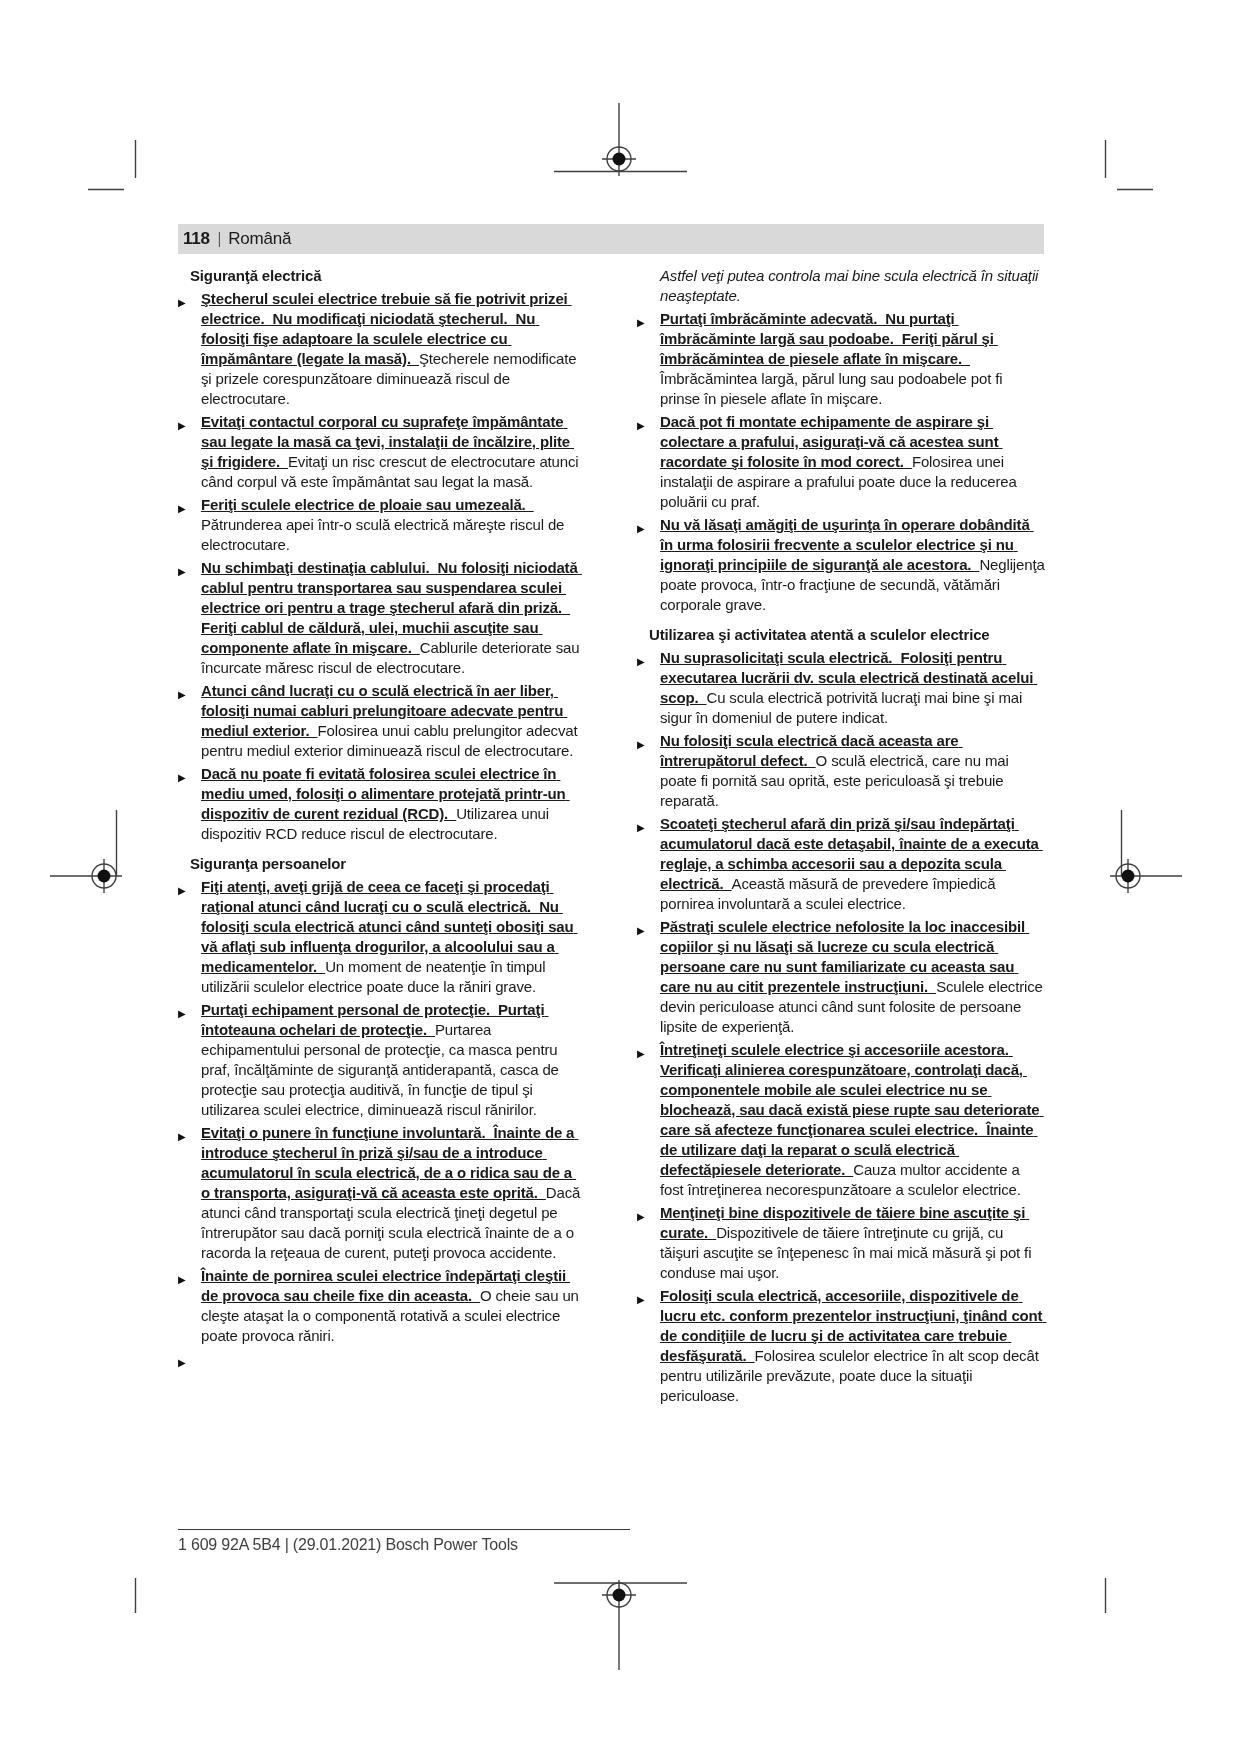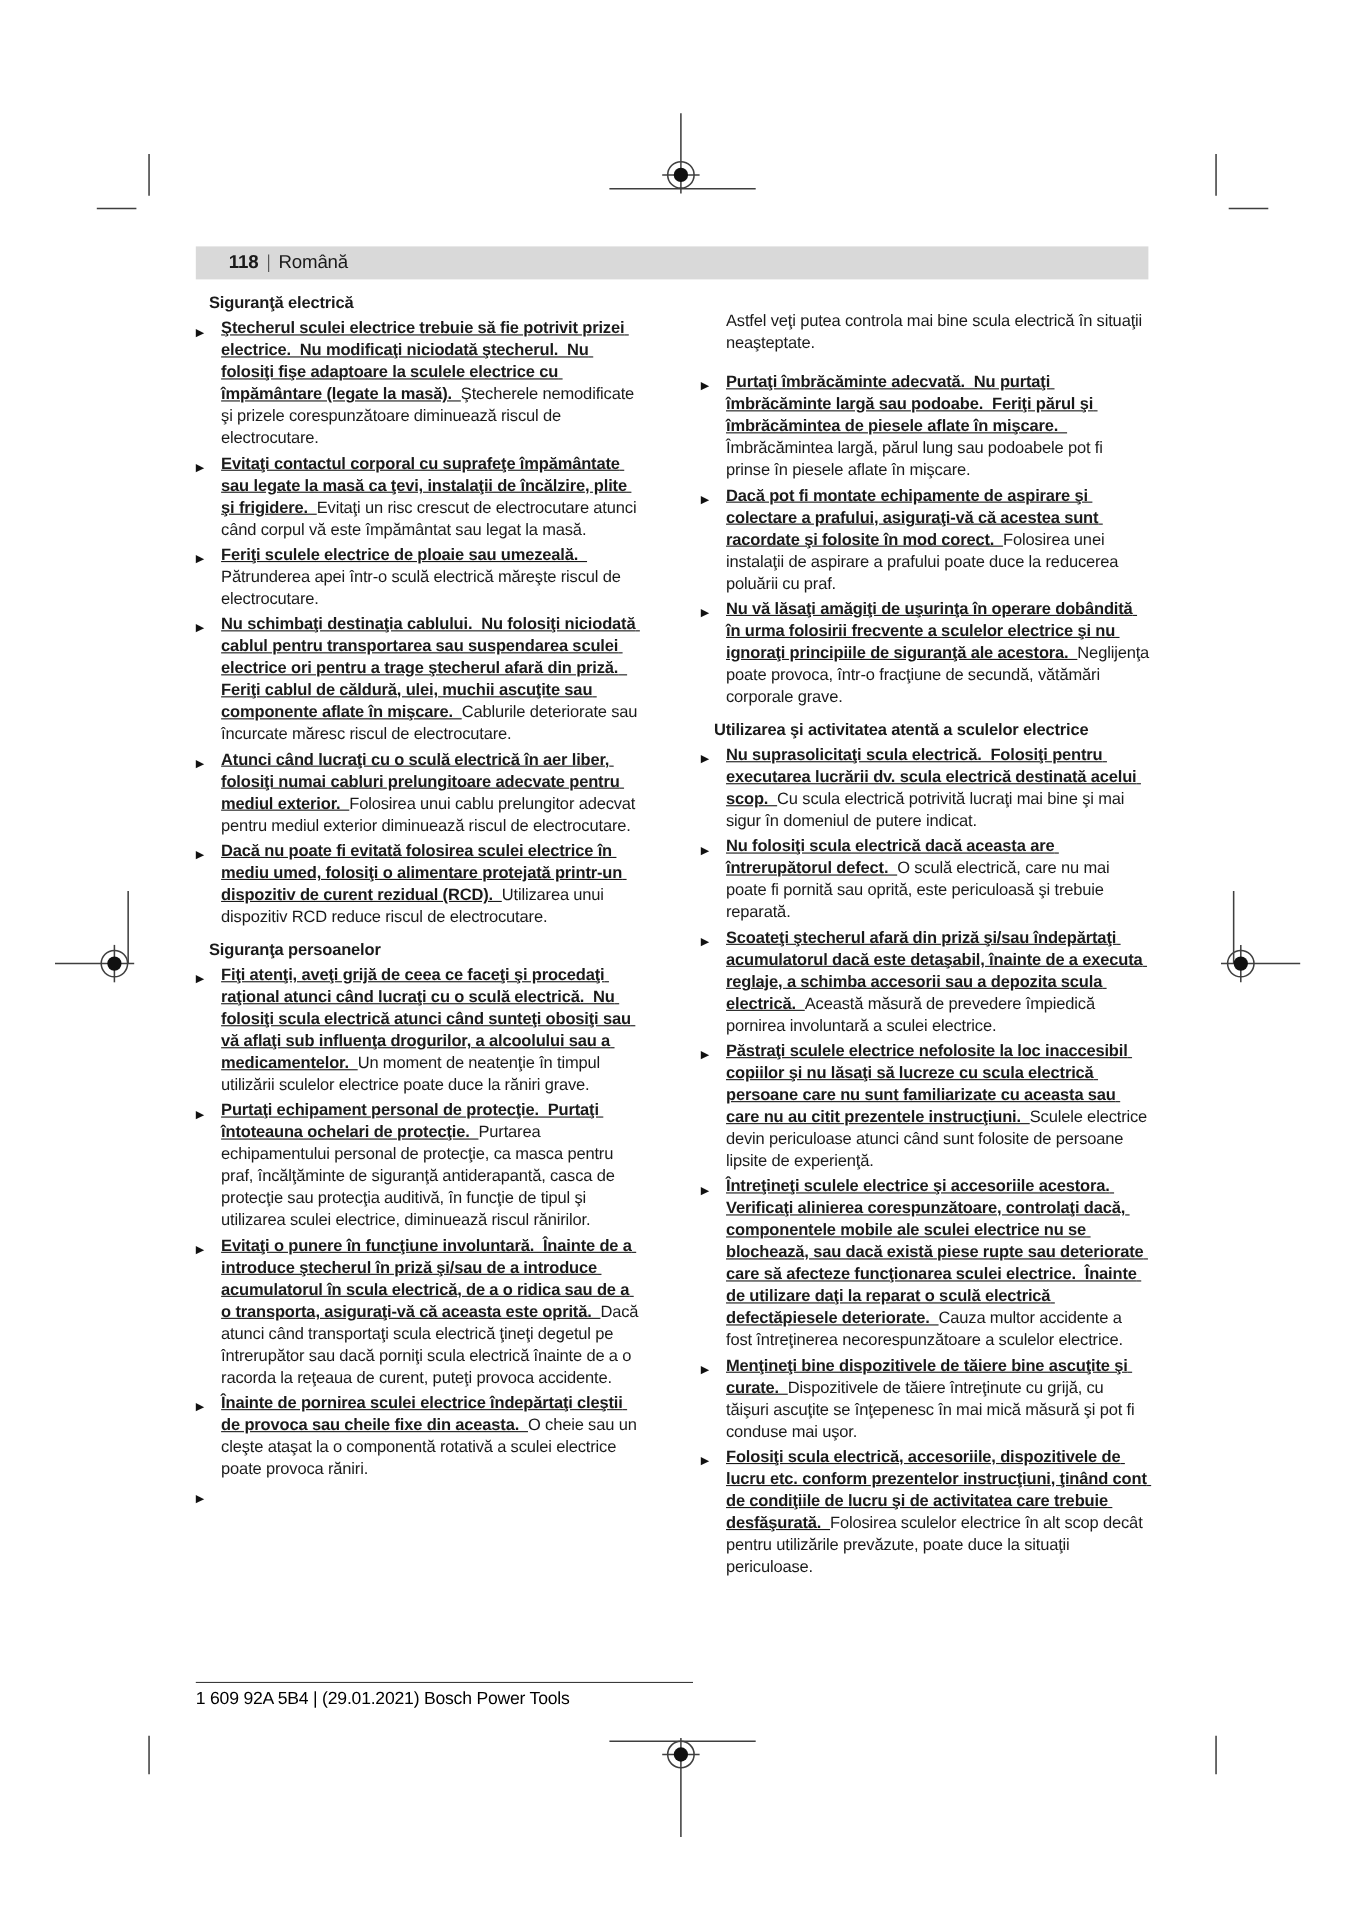--- a/index.html
+++ b/index.html
@@ -4,42 +4,42 @@
 <style>
   html,body{margin:0;padding:0;background:#ffffff;}
   .page{
     position:relative;width:1241px;height:1754px;background:#fff;
     font-family:"Liberation Sans", sans-serif;color:#1a1a1a;overflow:hidden;
   }
   .marks-svg{position:absolute;left:0;top:0;pointer-events:none;}
   .header-bar{
     position:absolute;left:178px;top:224px;width:866px;height:30px;
     background:#d9d9d9;display:flex;align-items:center;
-    padding-left:30px;box-sizing:border-box;font-size:17px;
+    padding-left:5px;box-sizing:border-box;font-size:17px;
   }
   .header-bar .num{font-weight:bold;letter-spacing:-0.2px;}
   .header-bar .sep{margin:0 7px;font-weight:normal;color:#2b2b2b;transform:scaleX(.6);}
   .header-bar .lang{font-weight:normal;letter-spacing:-0.2px;}
   .col{
     position:absolute;top:266px;font-size:15px;line-height:20px;
     letter-spacing:-0.15px;text-align:left;
   }
   .col-left{left:178px;width:404px;}
   .col-right{left:637px;width:409px;}
   .heading{font-weight:bold;margin:10px 0 3px 12px;}
   .col > .heading:first-child{margin-top:0;}
   .bullet{position:relative;padding-left:23px;margin:3px 0;white-space:pre-wrap;}
   .bullet .marker{
     position:absolute;left:0;top:3.5px;font-size:10px;color:#111;
     letter-spacing:0;
   }
   .bullet .b,.cont-para .b{font-weight:bold;text-decoration:underline;}
-  .cont-para{padding-left:23px;margin:16px 0;white-space:pre-wrap;}
+  .cont-para{padding-left:23px;margin:0 0;white-space:pre-wrap;font-style:italic;}
   .footer-rule{position:absolute;left:178px;top:1529px;width:452px;height:0;border-top:1.6px solid #3a3a3a;}
-  .footer-text{position:absolute;left:178px;top:1536px;font-size:16px;letter-spacing:-0.2px;color:#000000;}
+  .footer-text{position:absolute;left:178px;top:1536px;font-size:16px;letter-spacing:-0.2px;color:#404040;}
 </style>
 </head>
 <body>
 
 <div class="page">
 
   <svg class="marks-svg" width="1241" height="1754" viewBox="0 0 1241 1754">
     <g stroke="#3f3f3f" stroke-width="1.4" fill="none">
 
       <g>

